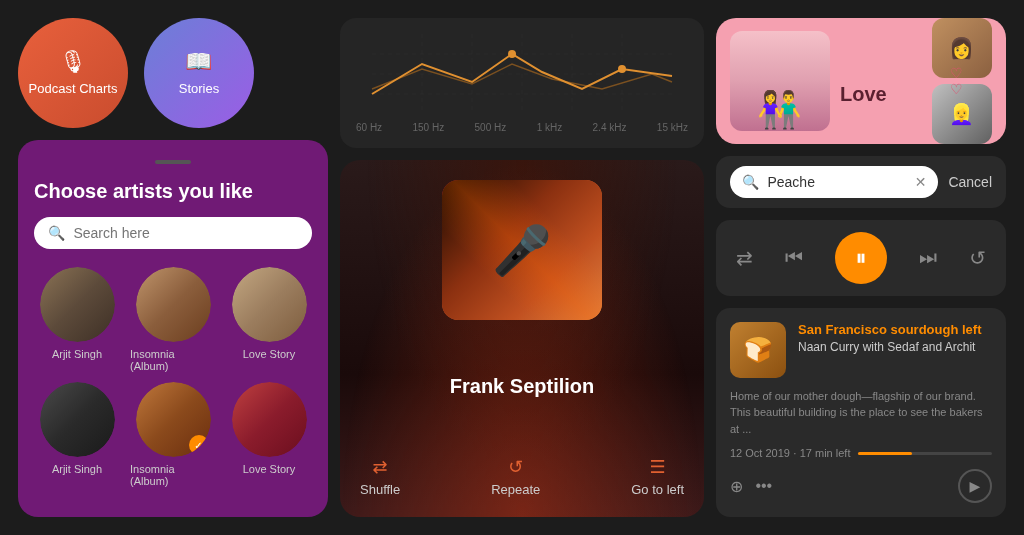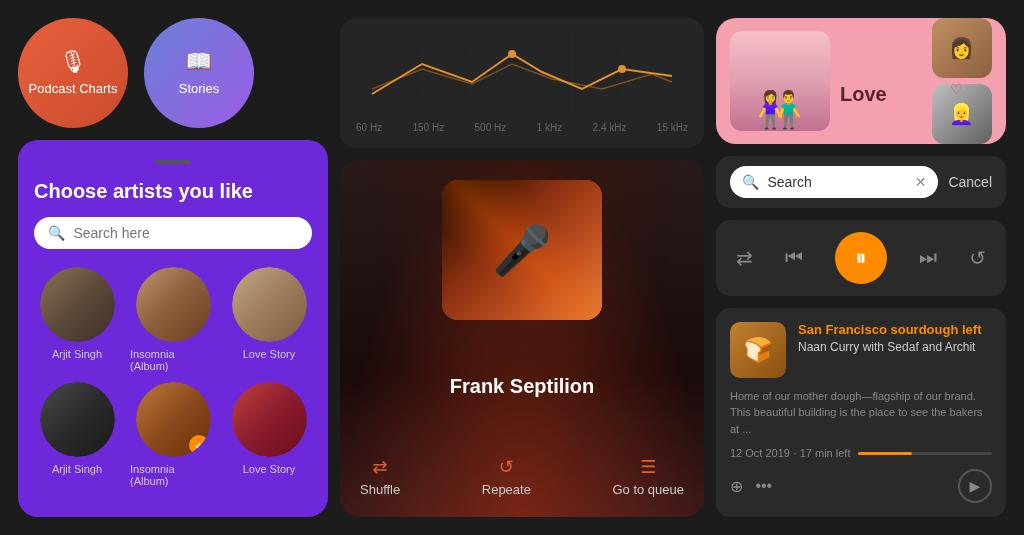--- a/index.html
+++ b/index.html
@@ -62,21 +62,21 @@
     .circle-label {
       color: #fff;
       font-size: 13px;
       font-weight: 500;
       text-align: center;
       line-height: 1.3;
     }
 
     
     .artist-card {
-      background: #6d28d9;
+      background: #701a75;
       border-radius: 20px;
       padding: 20px 16px;
       flex: 1;
     }
     .drag-handle {
       width: 36px;
       height: 4px;
       background: #555;
       border-radius: 2px;
       margin: 0 auto 16px auto;
@@ -608,21 +608,21 @@
         <div class="ctrl-btn-label">
           <span class="ctrl-icon">⇄</span>
           <span class="ctrl-label">Shuffle</span>
         </div>
         <div class="ctrl-btn-label">
           <span class="ctrl-icon">↺</span>
           <span class="ctrl-label">Repeate</span>
         </div>
         <div class="ctrl-btn-label">
           <span class="ctrl-icon">☰</span>
-          <span class="ctrl-label">Go to queue</span>
+          <span class="ctrl-label">Go to left</span>
         </div>
       </div>
     </div>
 
   </div>
 
   <div class="right-col">
 
     <div class="love-card">
       <div class="love-main-img">
@@ -640,21 +640,21 @@
         </div>
         <div class="love-avatar-sm la2">
           <div style="width:100%;height:100%;display:flex;align-items:center;justify-content:center;font-size:20px;">👱‍♀️</div>
         </div>
       </div>
     </div>
 
     <div class="search-card">
       <div class="search-pill">
         <span style="color:#888; font-size:14px;">🔍</span>
-        <span class="search-text">Search</span>
+        <span class="search-text">Peache</span>
         <span class="search-clear">✕</span>
       </div>
       <span class="search-cancel">Cancel</span>
     </div>
 
     <div class="playback-card">
       <span class="pb-btn">⇄</span>
       <span class="pb-btn">⏮</span>
       <div class="pb-play">⏸</div>
       <span class="pb-btn">⏭</span>

